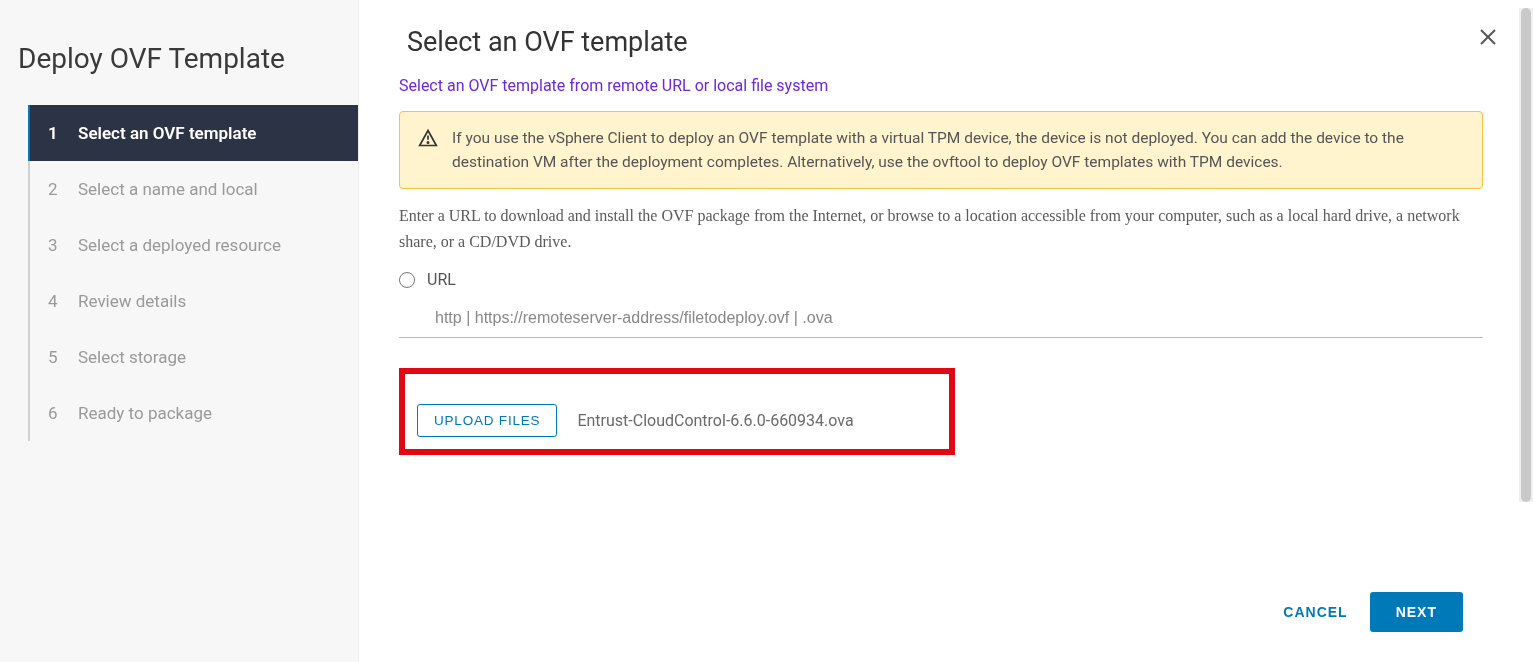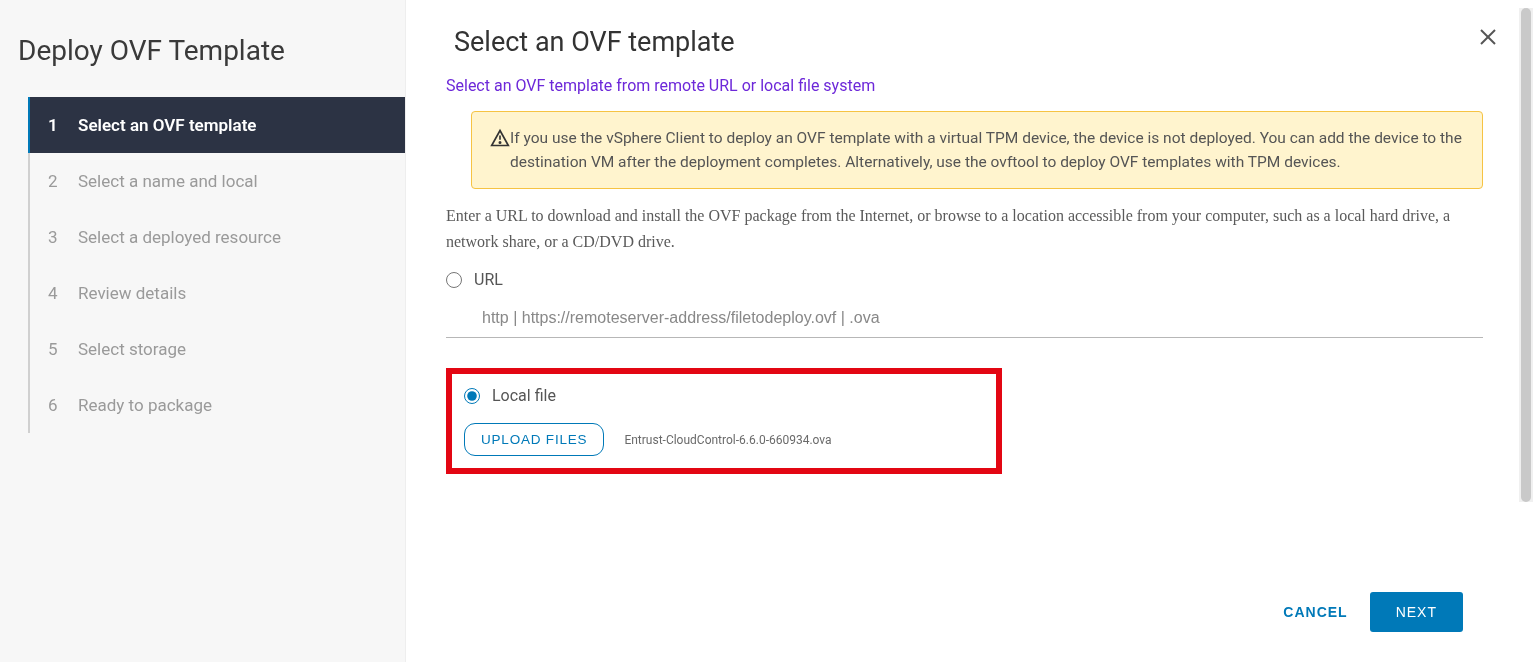--- a/index.html
+++ b/index.html
@@ -10,23 +10,23 @@
     body {
       font-family: -apple-system, BlinkMacSystemFont, "Segoe UI", Roboto, "Helvetica Neue", Arial, sans-serif;
       background: #fff;
       width: 1533px;
       height: 662px;
       display: flex;
       position: relative;
       color: #333;
     }
     .sidebar {
-      width: 406px;
+      width: 359px;
       background: #f7f7f7;
-      padding-top: 24px;
+      padding-top: 32px;
       border-right: 1px solid #eee;
       height: 100%;
     }
     .sidebar-title {
       font-size: 28px;
       font-weight: 400;
       color: #3a3a3a;
       padding: 10px 0 30px 18px;
     }
     .steps {
@@ -73,29 +73,29 @@
       color: #333;
       padding: 6px 0 18px 8px;
     }
     .subtitle {
       font-size: 16px;
       color: #6d28d9;
       margin-bottom: 16px;
     }
     .alert {
       display: flex;
+      gap: 14px;
       background: #FFF4CE;
       border: 1px solid #F6C343;
       border-radius: 4px;
       padding: 14px 18px;
       font-size: 15.5px;
       line-height: 1.55;
       color: #555;
       margin-bottom: 14px;
-      margin-left: 25px;
     }
     .alert svg { flex: 0 0 auto; margin-top: 2px; }
     .desc {
       font-size: 16px;
       color: #5a5a5a;
       line-height: 1.6;
       margin-bottom: 16px;
       font-family: Liberation Serif, serif;
     }
     .radio-row {
@@ -133,26 +133,26 @@
       gap: 20px;
       margin-top: 18px;
     }
     .upload-btn {
       border: 1px solid #0079b8;
       color: #0079b8;
       background: #fff;
       padding: 8px 16px;
       font-size: 13.5px;
       letter-spacing: 0.8px;
-      border-radius: 11px;
+      border-radius: 3px;
       cursor: pointer;
       font-weight: 500;
     }
     .filename {
-      font-size: 12px;
+      font-size: 16px;
       color: #6a6a6a;
     }
     .close-btn {
       position: absolute;
       top: 28px;
       right: 36px;
       cursor: pointer;
       color: #555;
     }
     .footer {
@@ -172,21 +172,21 @@
       font-weight: 600;
       cursor: pointer;
       padding: 10px 6px;
     }
     .next-btn {
       background: #0079b8;
       color: #fff;
       border: none;
       font-size: 14px;
       letter-spacing: 1px;
-      font-weight: 400;
+      font-weight: 700;
       padding: 12px 26px;
       border-radius: 3px;
       cursor: pointer;
     }
     .scrollbar-sim {
       position: absolute;
       right: 0;
       top: 8px;
       bottom: 160px;
       width: 14px;
@@ -260,24 +260,20 @@
 
     <div class="desc">Enter a URL to download and install the OVF package from the Internet, or browse to a location accessible from your computer, such as a local hard drive, a network share, or a CD/DVD drive.</div>
 
     <label class="radio-row">
       <input type="radio" name="src" style="">
       <span>URL</span>
     </label>
     <input type="text" class="url-input" disabled="" placeholder="http | https://remoteserver-address/filetodeploy.ovf | .ova" style="">
 
     <div class="highlight-box">
-      <label class="radio-row">
-        <input type="radio" name="src" checked="" style="">
-        <span>Local file</span>
-      </label>
       <div class="upload-row">
         <button class="upload-btn">UPLOAD FILES</button>
         <span class="filename">Entrust-CloudControl-6.6.0-660934.ova</span>
       </div>
     </div>
   </div>
 
   <div class="footer">
     <button class="cancel-btn">CANCEL</button>
     <button class="next-btn">NEXT</button>

